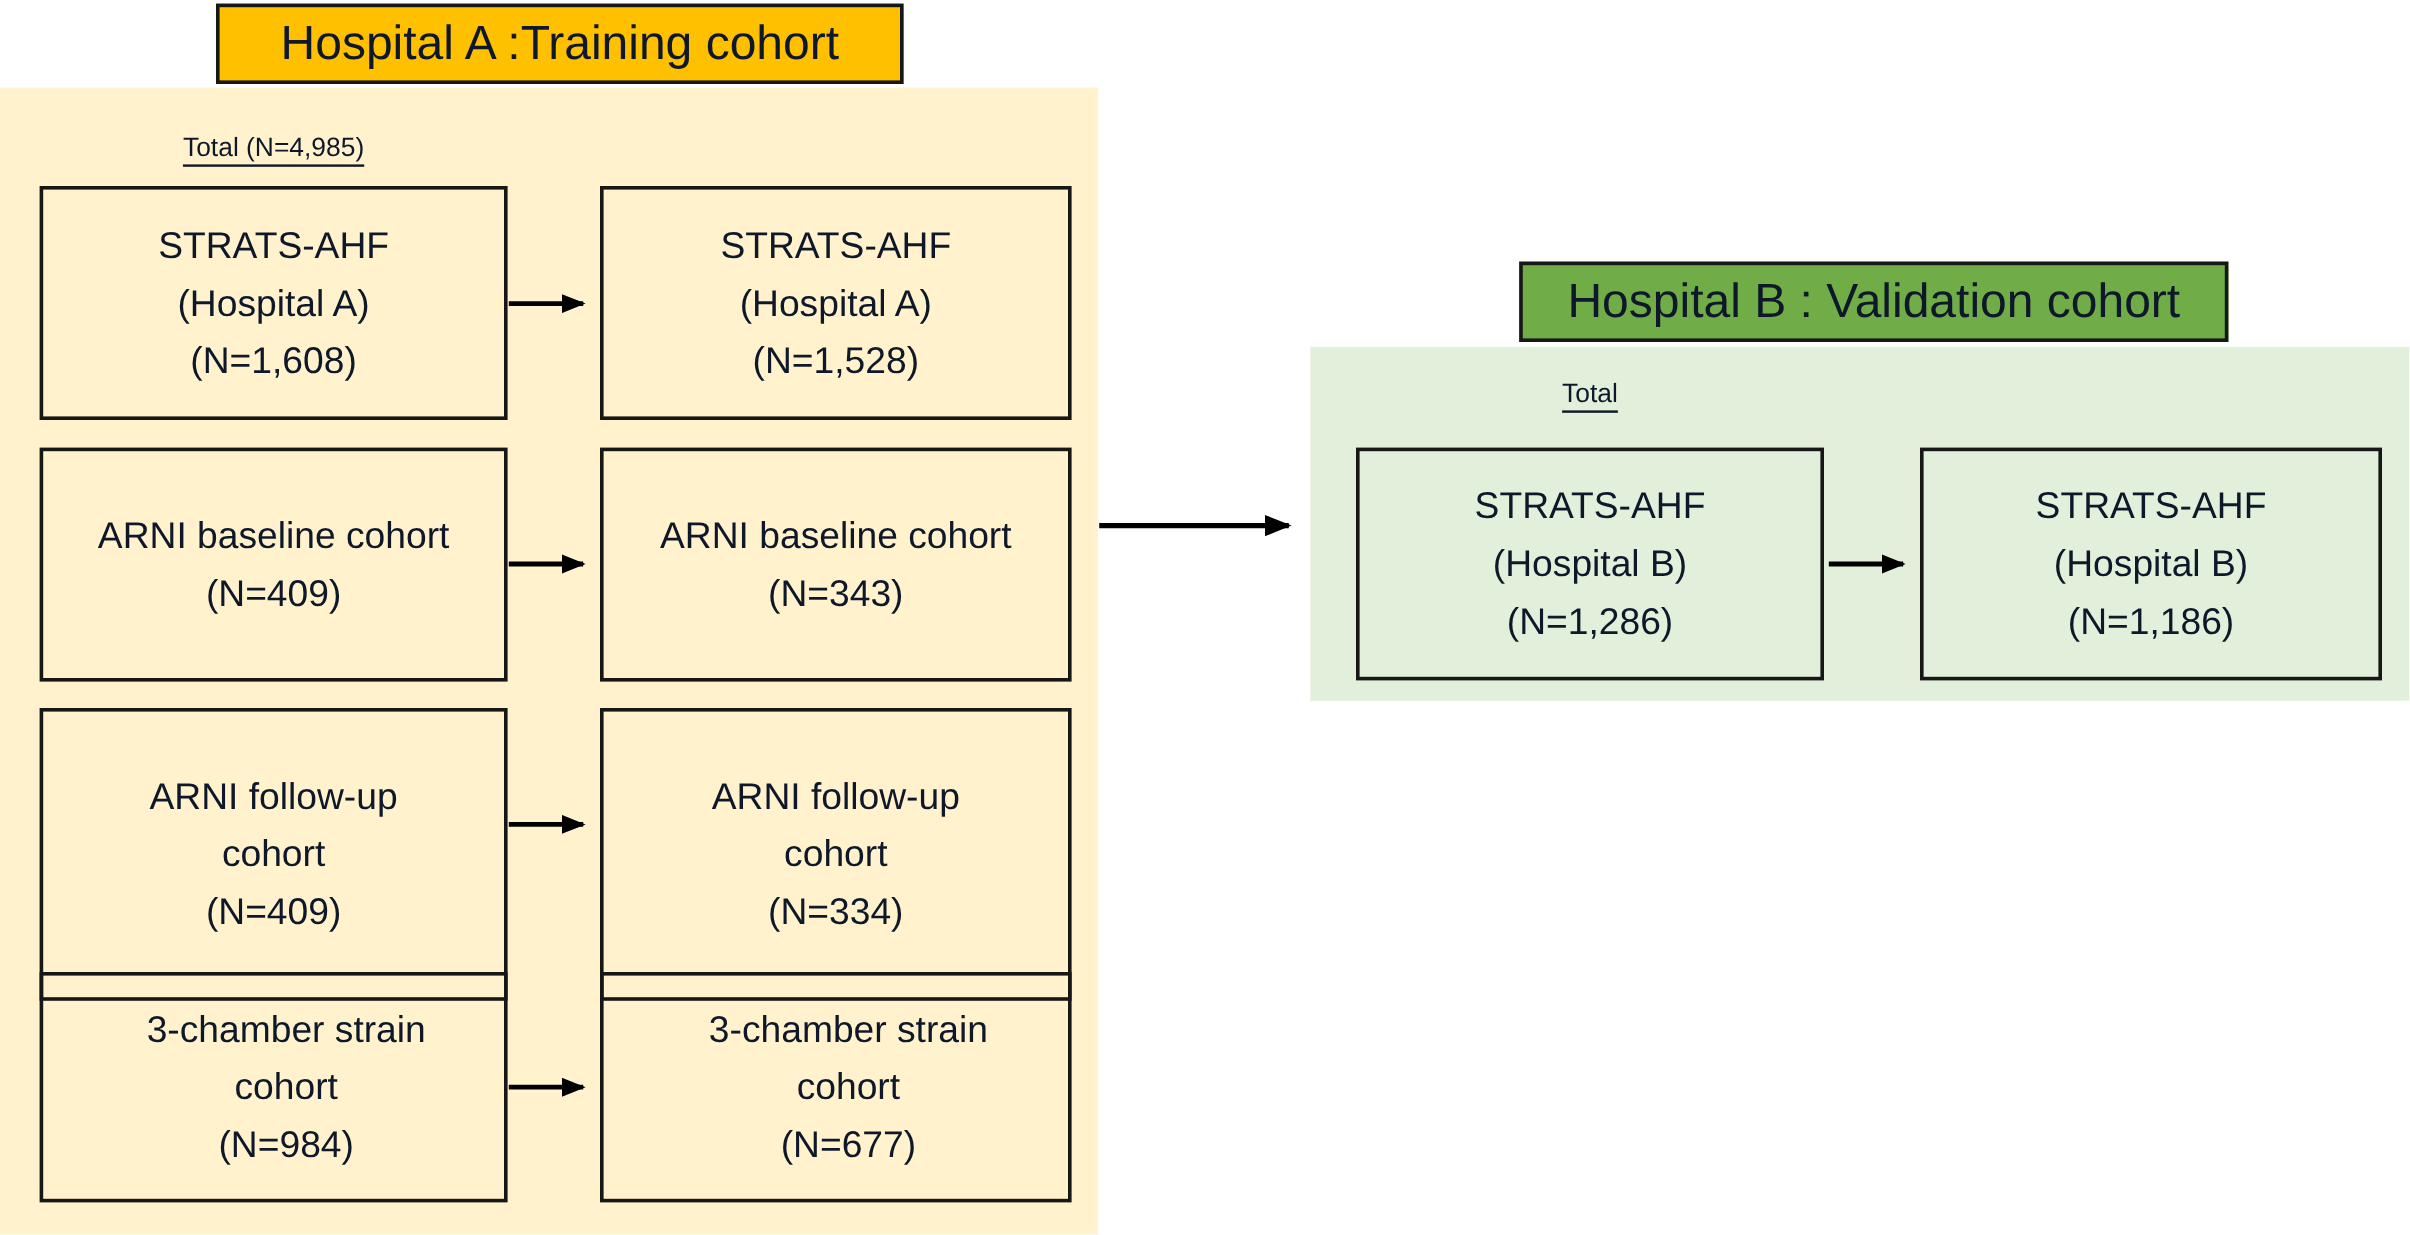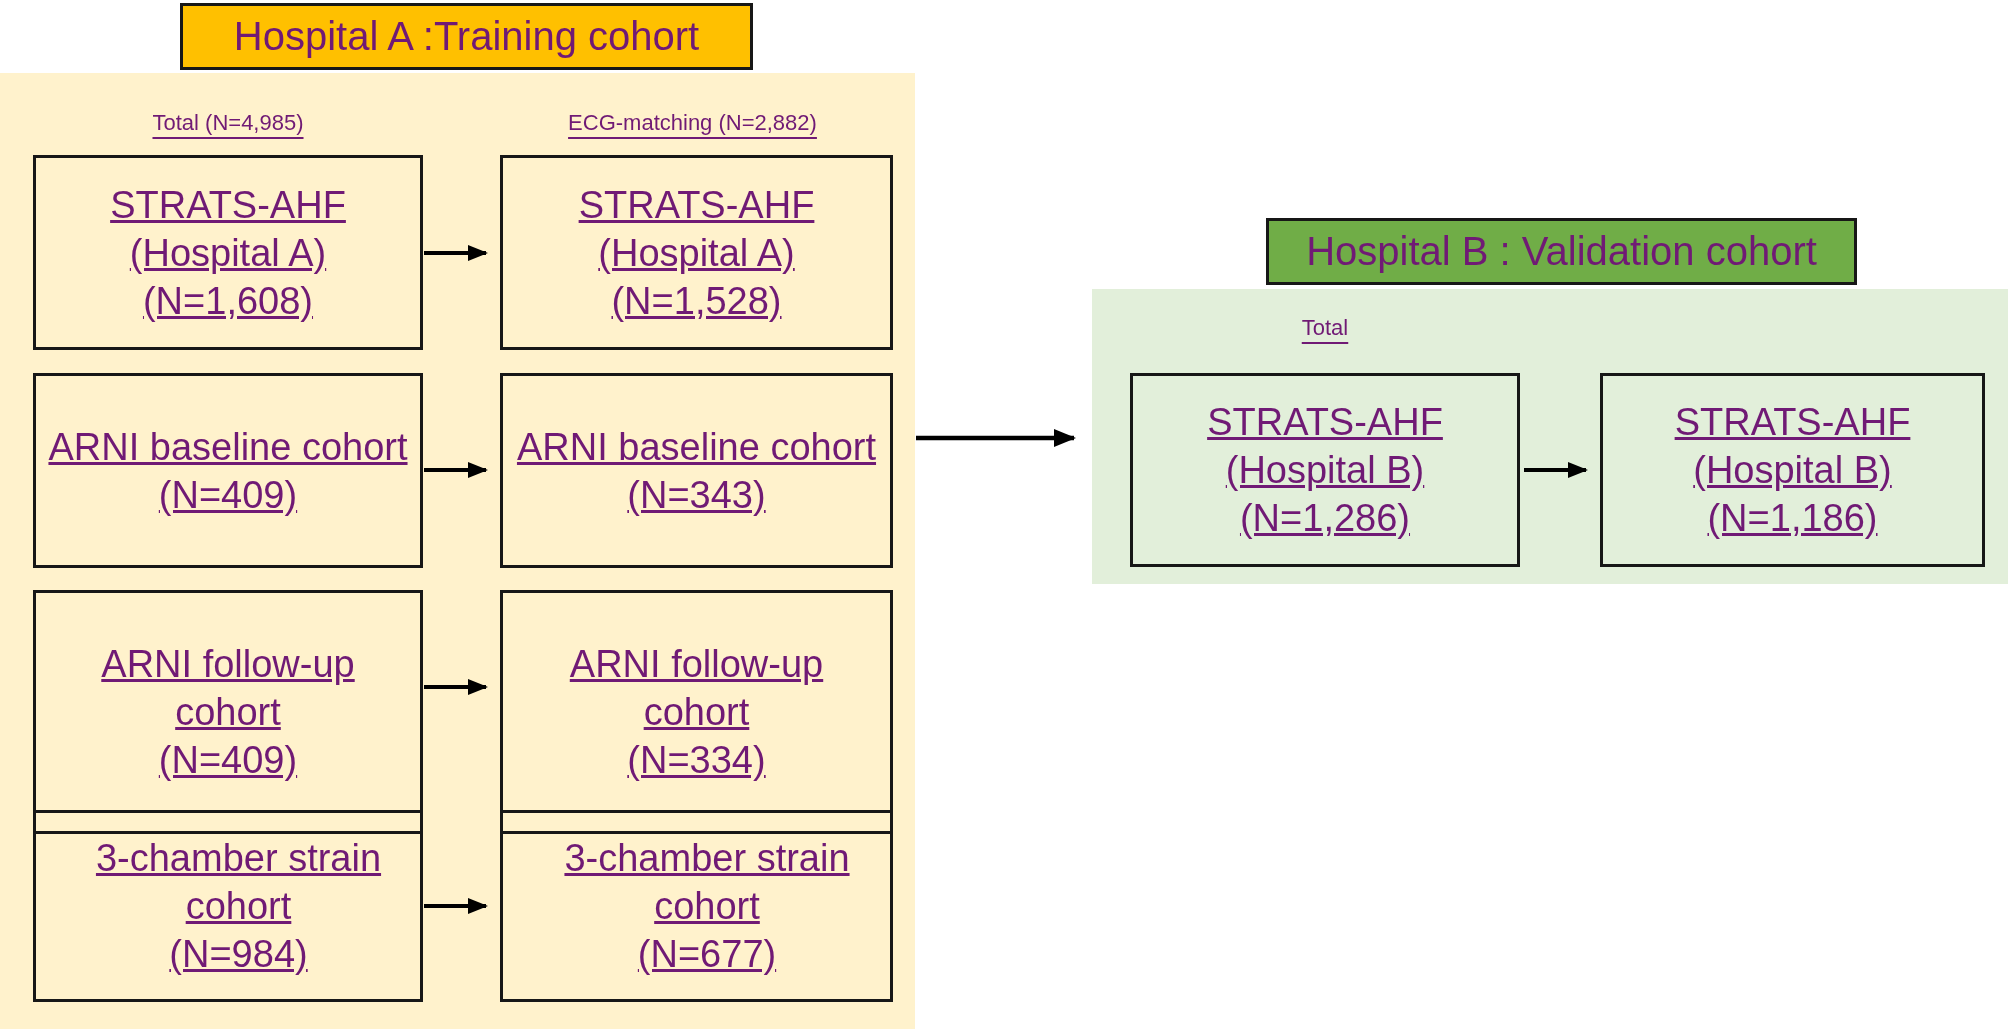--- a/index.html
+++ b/index.html
@@ -7,21 +7,21 @@
     padding: 0;
     background: #ffffff;
     font-family: "Liberation Sans", sans-serif;
   }
   .canvas {
     position: relative;
     width: 2008px;
     height: 1029px;
     background: #ffffff;
     overflow: hidden;
-    color: #701a75;
+    color: #0f172a;
   }
   .panel {
     position: absolute;
   }
   .panel.training {
     left: 0; top: 73px; width: 915px; height: 956px;
     background: #FFF2CC;
   }
   .panel.validation {
     left: 1092px; top: 289px; width: 916px; height: 295px;
@@ -57,24 +57,23 @@
   }
   .cohort-box {
     position: absolute;
     border: 3px solid #171717;
     box-sizing: border-box;
     display: flex;
     align-items: center;
     justify-content: center;
     text-align: center;
     white-space: pre-line;
-    font-size: 38px;
+    font-size: 31px;
     line-height: 48px;
     background: transparent;
-    text-decoration: underline;
   }
   
   .a-col1 { left: 33px;  width: 390px; }
   .a-col2 { left: 500px; width: 393px; }
   .a-row1 { top: 155px; height: 195px; }
   .a-row2 { top: 373px; height: 195px; }
   .a-row3 { top: 590px; height: 244px; }
   .a-row4 { top: 810px; height: 192px; padding-left: 21px; }
   .a-colhead1 { left: 33px;  width: 390px; top: 95px; height: 55px; }
   .a-colhead2 { left: 470px; width: 445px; top: 95px; height: 55px; }
@@ -96,21 +95,20 @@
 
 <div class="canvas">
 
   <div class="panel training"></div>
   <div class="panel validation"></div>
 
   <div class="header-box training-header">Hospital A :Training cohort</div>
   <div class="header-box validation-header">Hospital B : Validation cohort</div>
 
   <div class="col-header a-colhead1">Total (N=4,985)</div>
-  <div class="col-header a-colhead2">ECG-matching (N=2,882)</div>
 
   <div class="cohort-box a-col1 a-row1">STRATS-AHF
 (Hospital A)
 (N=1,608)</div>
   <div class="cohort-box a-col1 a-row2">ARNI baseline cohort
 (N=409)</div>
   <div class="cohort-box a-col1 a-row3">ARNI follow-up
 cohort
 (N=409)</div>
   <div class="cohort-box a-col1 a-row4">3-chamber strain

